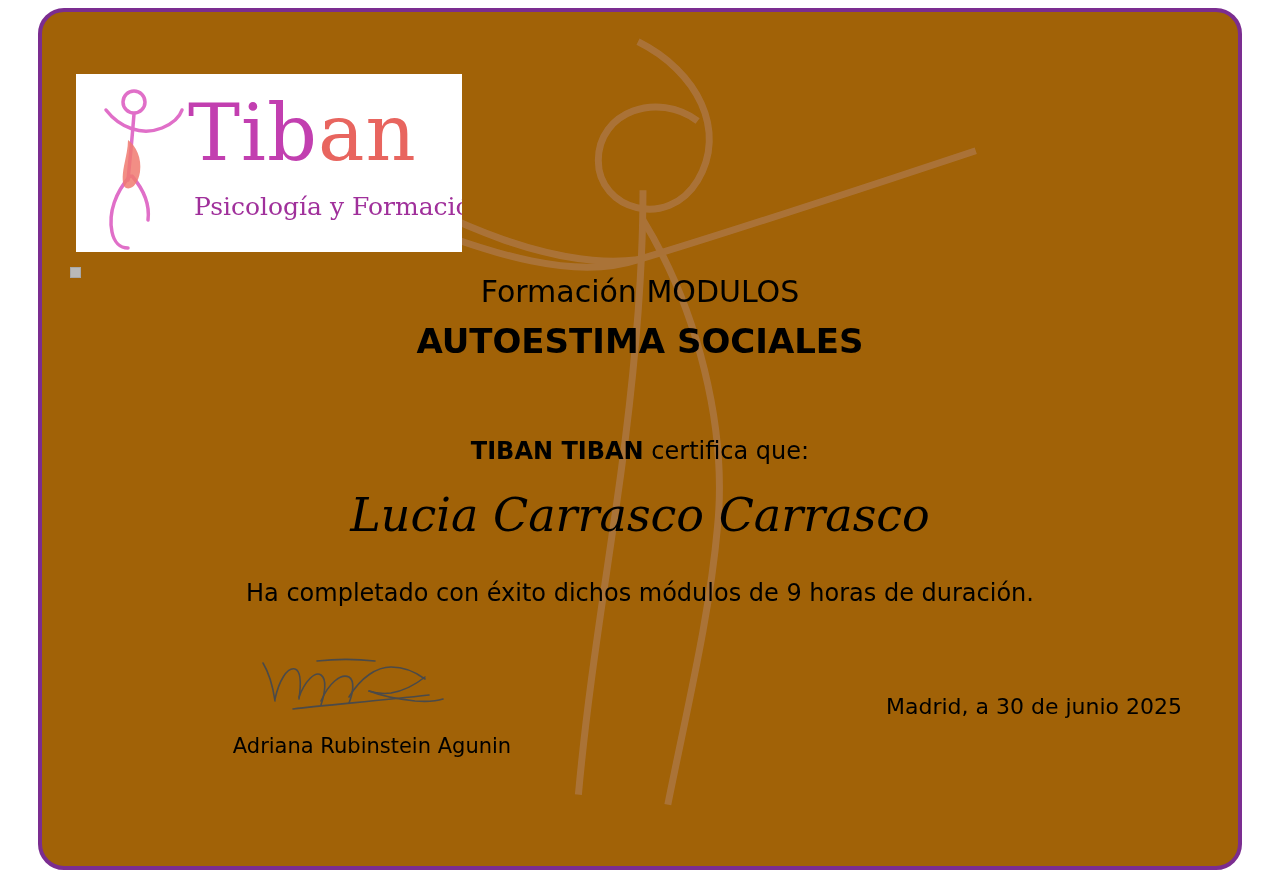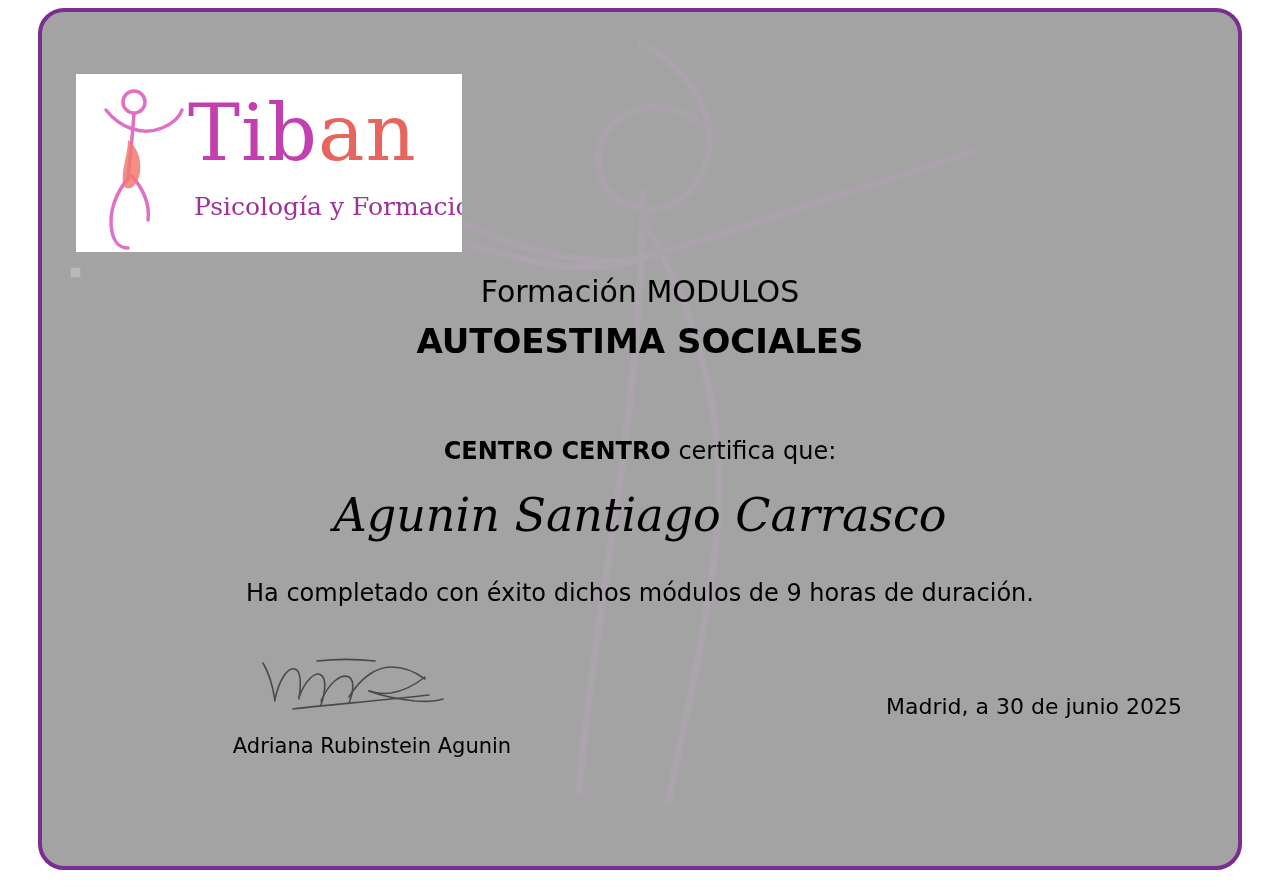--- a/index.html
+++ b/index.html
@@ -13,21 +13,21 @@
     font-family: "DejaVu Sans", sans-serif;
   }
 
   .certificate {
     position: absolute;
     left: 38px;
     top: 8px;
     width: 1204px;
     height: 862px;
     box-sizing: border-box;
-    background: #a3a3a3;
+    background: #a16207;
     border: 4px solid #7b2d90;
     border-radius: 26px;
     overflow: hidden;
   }
 
   
   .watermark {
     position: absolute;
     left: 0;
     top: 0;
@@ -208,22 +208,22 @@
     </div>
   </div>
 
   <div class="small-marker"></div>
 
   <div class="body-text">
     <div class="line-heading-small">Formación MODULOS</div>
     <div class="line-title">
       <div>AUTOESTIMA SOCIALES</div>
     </div>
-    <div class="line-certifica"><b>CENTRO CENTRO</b><span> certifica que:</span></div>
-    <div class="line-name">Agunin Santiago Carrasco</div>
+    <div class="line-certifica"><b>TIBAN TIBAN</b><span> certifica que:</span></div>
+    <div class="line-name">Lucia Carrasco Carrasco</div>
     <div class="line-detail">Ha completado con éxito dichos módulos de 9 horas de duración.</div>
   </div>
 
   <div class="signature-wrap">
     <svg class="signature-svg" viewBox="0 0 230 78">
       <g fill="none" stroke="#4a4a4a" stroke-width="1.6" stroke-linecap="round">
         <path d="M6 16 C12 26 16 40 18 54"></path>
         <path d="M18 52 C22 34 30 20 38 22 C44 24 44 38 42 52"></path>
         <path d="M42 50 C48 34 58 24 64 28 C70 32 68 46 64 58"></path>
         <path d="M64 54 C72 36 84 26 92 30 C98 34 96 46 92 56"></path>

